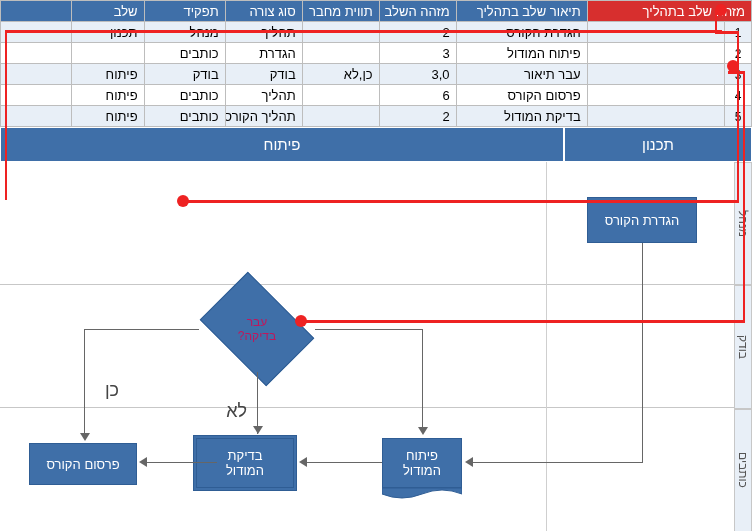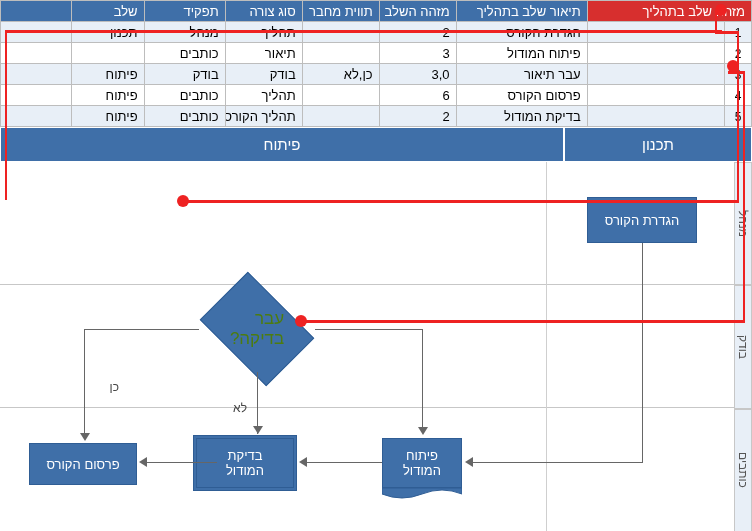--- a/index.html
+++ b/index.html
@@ -40,28 +40,28 @@
   .box { position: absolute; background: #3f6fa8; color: #fff; font-size: 13px; text-align: center; display: flex; align-items: center; justify-content: center; padding: 4px; border: 1px solid #2f5d94; }
   .box.def-course { top: 35px; right: 55px; width: 110px; height: 46px; }
   .box.dev-module { top: 276px; right: 290px; width: 80px; height: 50px; }
   .box.check-module { top: 273px; right: 455px; width: 104px; height: 56px; }
   .box.publish { top: 281px; right: 615px; width: 108px; height: 42px; }
   .doc-tail { position: absolute; top: 326px; right: 290px; width: 80px; height: 12px; }
   .doc-tail svg { width: 100%; height: 100%; display: block; }
 
   .diamond { position: absolute; top: 133px; right: 448px; width: 94px; height: 68px; }
   .diamond .shape { width: 100%; height: 100%; background: #3f6fa8; border: 1px solid #2f5d94; transform: rotate(45deg); }
-  .diamond .label { position: absolute; inset: 0; display: flex; align-items: center; justify-content: center; color: #4d7c0f; font-size: 17px; line-height: 1.2; }
+  .diamond .label { position: absolute; inset: 0; display: flex; align-items: center; justify-content: center; color: #be185d; font-size: 12px; text-align: center; line-height: 1.2; }
 
   .arrowline { position: absolute; background: #666; }
   .arrowhead { position: absolute; width: 0; height: 0; }
   .ah-down { border-left: 5px solid transparent; border-right: 5px solid transparent; border-top: 8px solid #666; }
   .ah-left { border-top: 5px solid transparent; border-bottom: 5px solid transparent; border-right: 8px solid #666; }
 
-  .lbl { position: absolute; font-size: 12px; color: #444; text-align: right; }
+  .lbl { position: absolute; font-size: 18px; color: #444; text-align: right; }
 
   .call { position: absolute; background: #e22; height: 2.5px; z-index: 10; }
   .callv { position: absolute; background: #e22; width: 2.5px; z-index: 10; }
   .calldot { position: absolute; width: 12px; height: 12px; background: #e22; border-radius: 50%; z-index: 11; margin: -5px -5px 0 0; }
 </style>
 </head>
 <body>
 
 <div class="wrap">
 
@@ -100,21 +100,21 @@
         <td class="body">מנהל</td>
         <td class="body">תכנון</td>
         <td class="body"></td>
       </tr>
       <tr>
         <td class="idx body">2</td>
         <td class="body"></td>
         <td class="body">פיתוח המודול</td>
         <td class="body">3</td>
         <td class="body"></td>
-        <td class="body">תיאור</td>
+        <td class="body">הגדרת</td>
         <td class="body">כותבים</td>
         <td class="body"></td>
         <td class="body"></td>
       </tr>
       <tr>
         <td class="idx body">3</td>
         <td class="body"></td>
         <td class="body">עבר תיאור</td>
         <td class="body">3,0</td>
         <td class="body">כן,לא</td>

